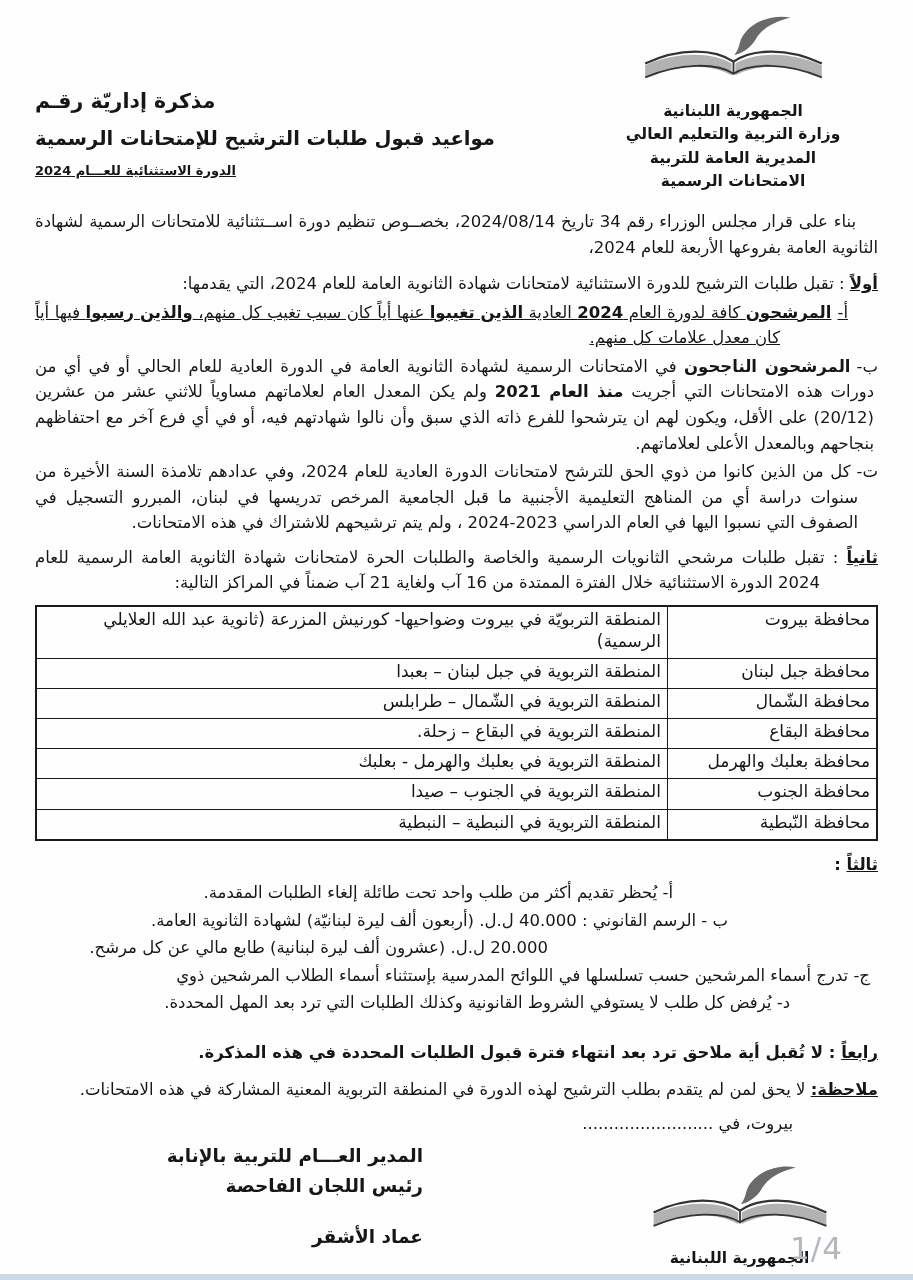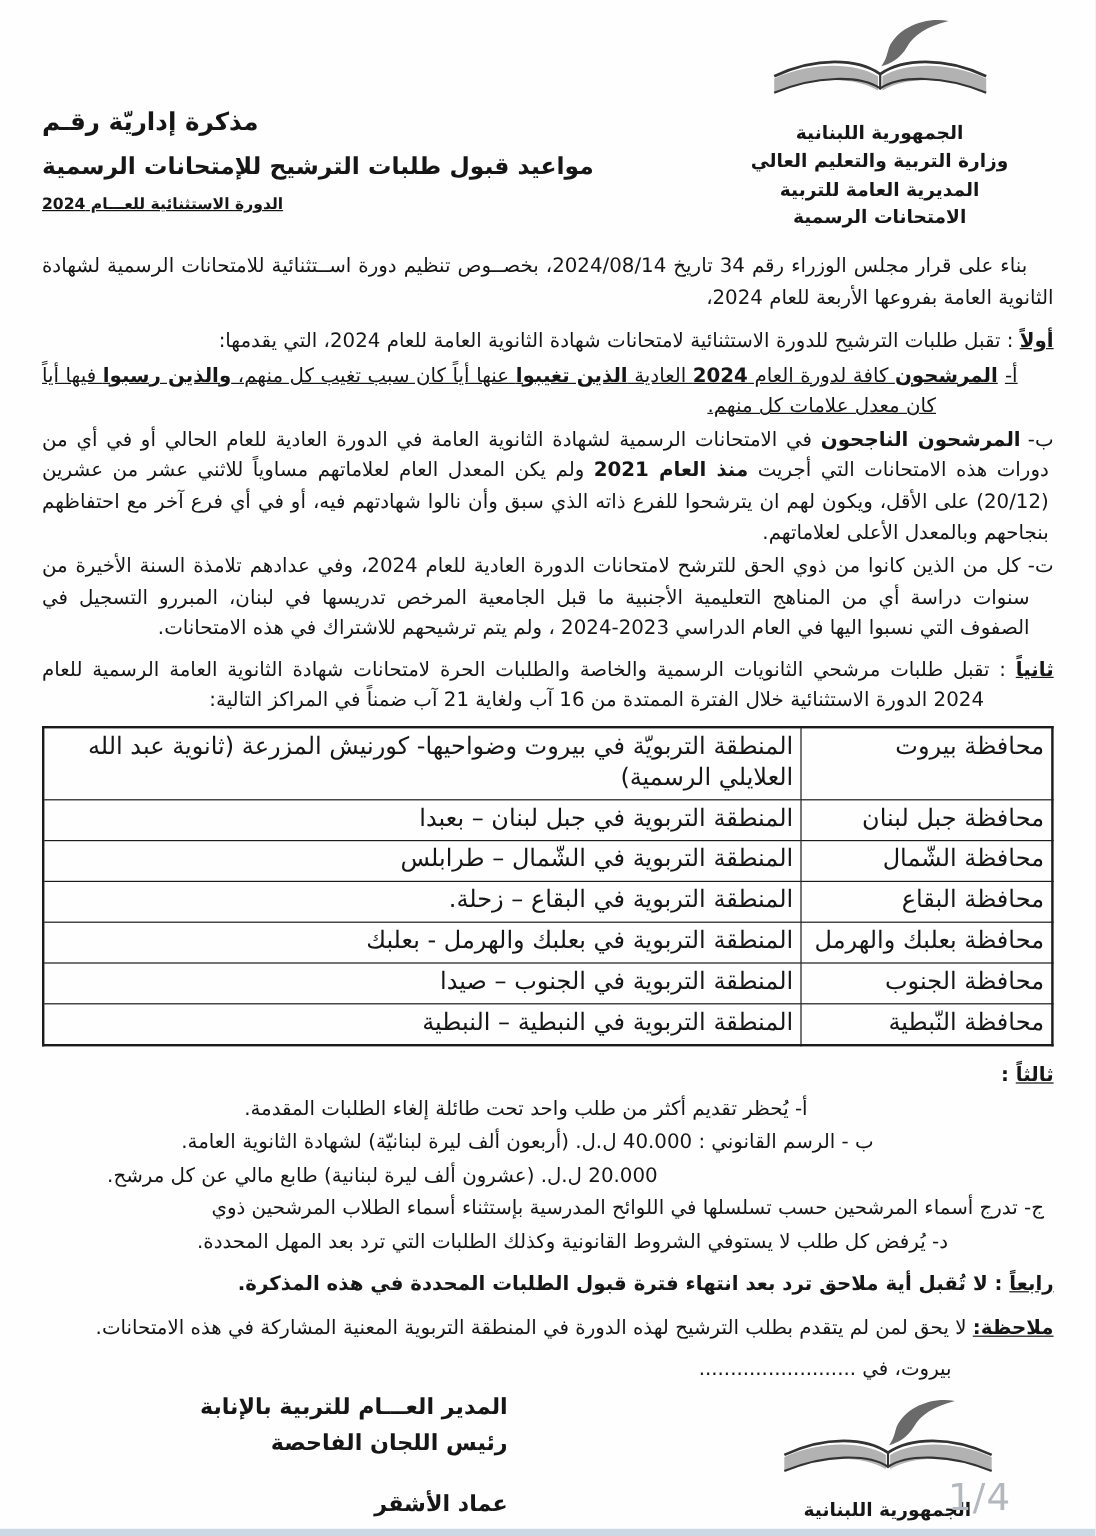--- a/index.html
+++ b/index.html
@@ -25,31 +25,31 @@
   p{margin:0;}
   .intro{margin-top:16px; text-align:justify; text-indent:22px;}
   .sec-one{margin-top:11px;}
   .marker{margin-left:6px;}
   .item-a{margin-top:3px; padding-right:98px; text-indent:-68px; text-align:justify;text-decoration:underline;}
   .item-b{margin-top:3px; padding-right:4px; text-indent:-4px; text-align:justify;}
   .item-t{margin-top:3px; padding-right:20px; text-indent:-20px; text-align:justify;}
   .sec-two{margin-top:9px; padding-right:58px; text-indent:-58px; text-align:justify;}
   
   table.centers{width:100%; border-collapse:collapse; margin-top:9px; border:2px solid #1b1b1b;}
-  table.centers td{border:1px solid #1b1b1b; padding:1px 6px 6px; font-size:20px; line-height:1.3; vertical-align:top; text-align:right;}
+  table.centers td{border:1px solid #1b1b1b; padding:1px 6px 6px; font-size:17px; line-height:1.3; vertical-align:top; text-align:right;}
   td.gov{width:196px;}
   
   .sec-three-h{margin-top:11px;}
   .t-a{margin-top:3px; padding-right:205px;}
   .t-b1{margin-top:2px; padding-right:150px;}
   .t-b2{margin-top:2px; padding-right:330px;}
   .t-c1{margin-top:2px; padding-right:8px; text-align:justify;}
   .t-c2{text-align:center;}
   .t-d{margin-top:2px; padding-right:88px;}
-  .sec-four{margin-top:10px; font-weight:bold;}
+  .sec-four{margin-top:24px; font-weight:bold;}
   .note-line{margin-top:11px;}
   .place-date{margin:9px 85px 0 0;}
   
   .signature{width:330px; margin:4px auto 0 58px; text-align:right; font-weight:bold; font-size:18.5px; line-height:1.65;}
   .sig-name{margin-top:20px; font-size:18.5px;}
   
   .footer{position:absolute; top:1162px; right:26px; width:295px; text-align:center;}
   .footer .logo{display:block; margin:0 auto -6px;}
   .footer-line{font-weight:bold; font-size:15.5px; line-height:1.55;}
   .page-num{position:absolute; top:1224px; left:790px; font-size:31px; color:#b3b8be; direction:ltr; z-index:2; letter-spacing:1px;}

